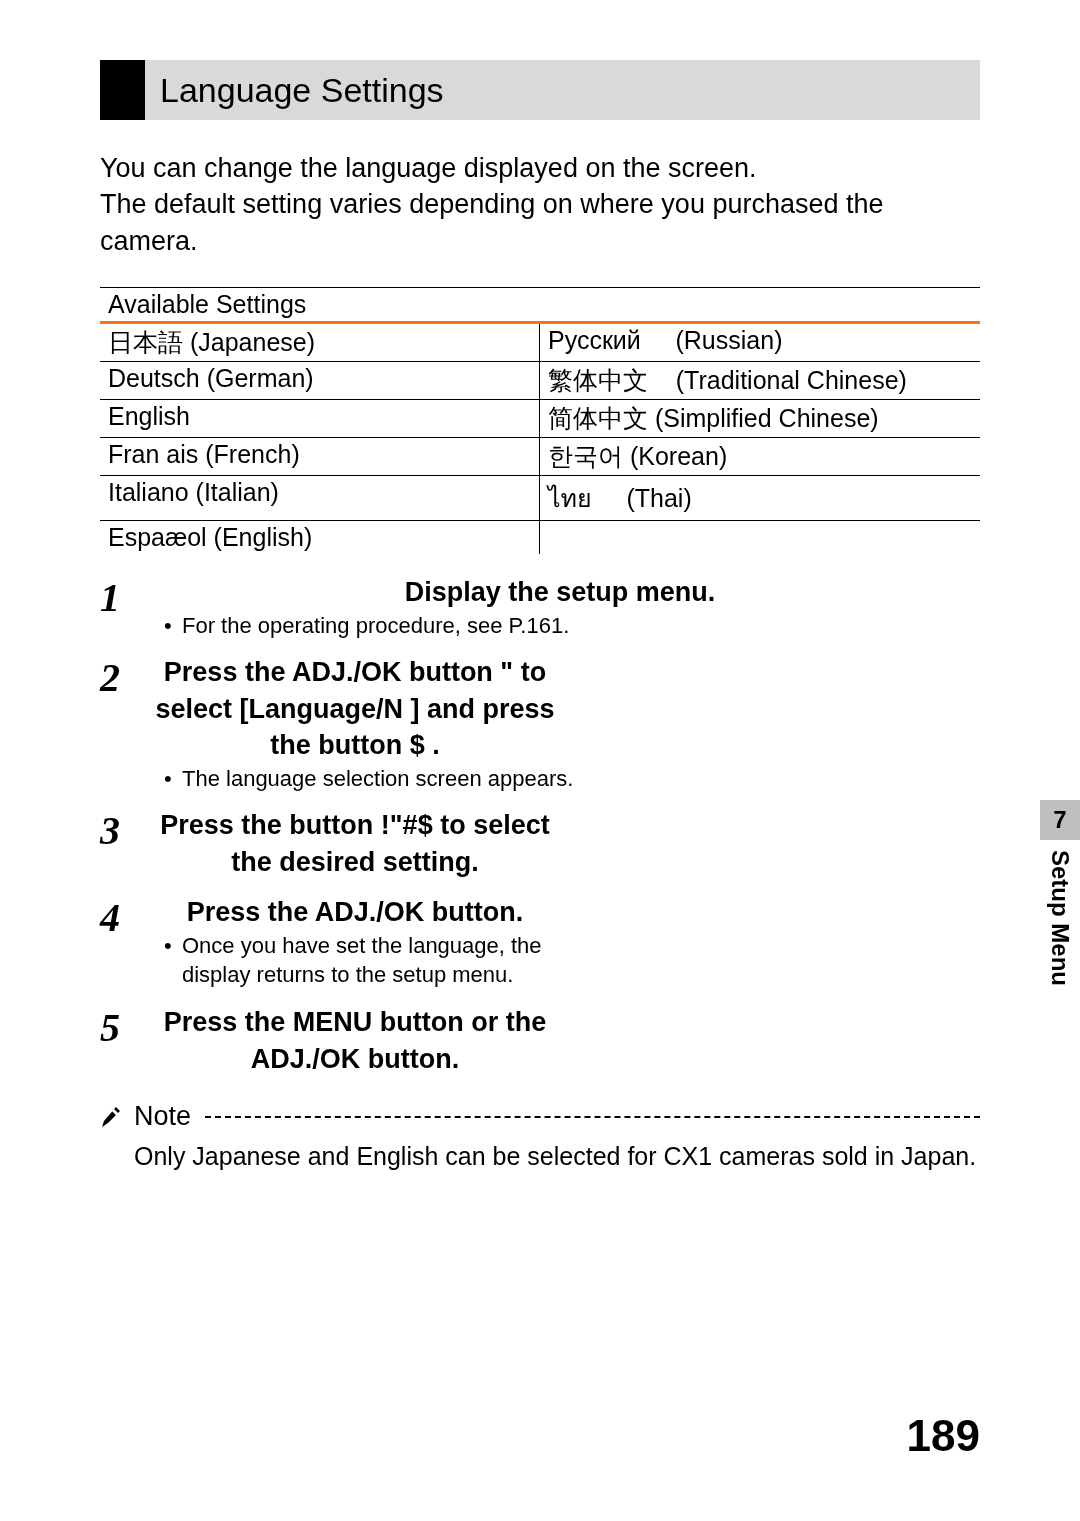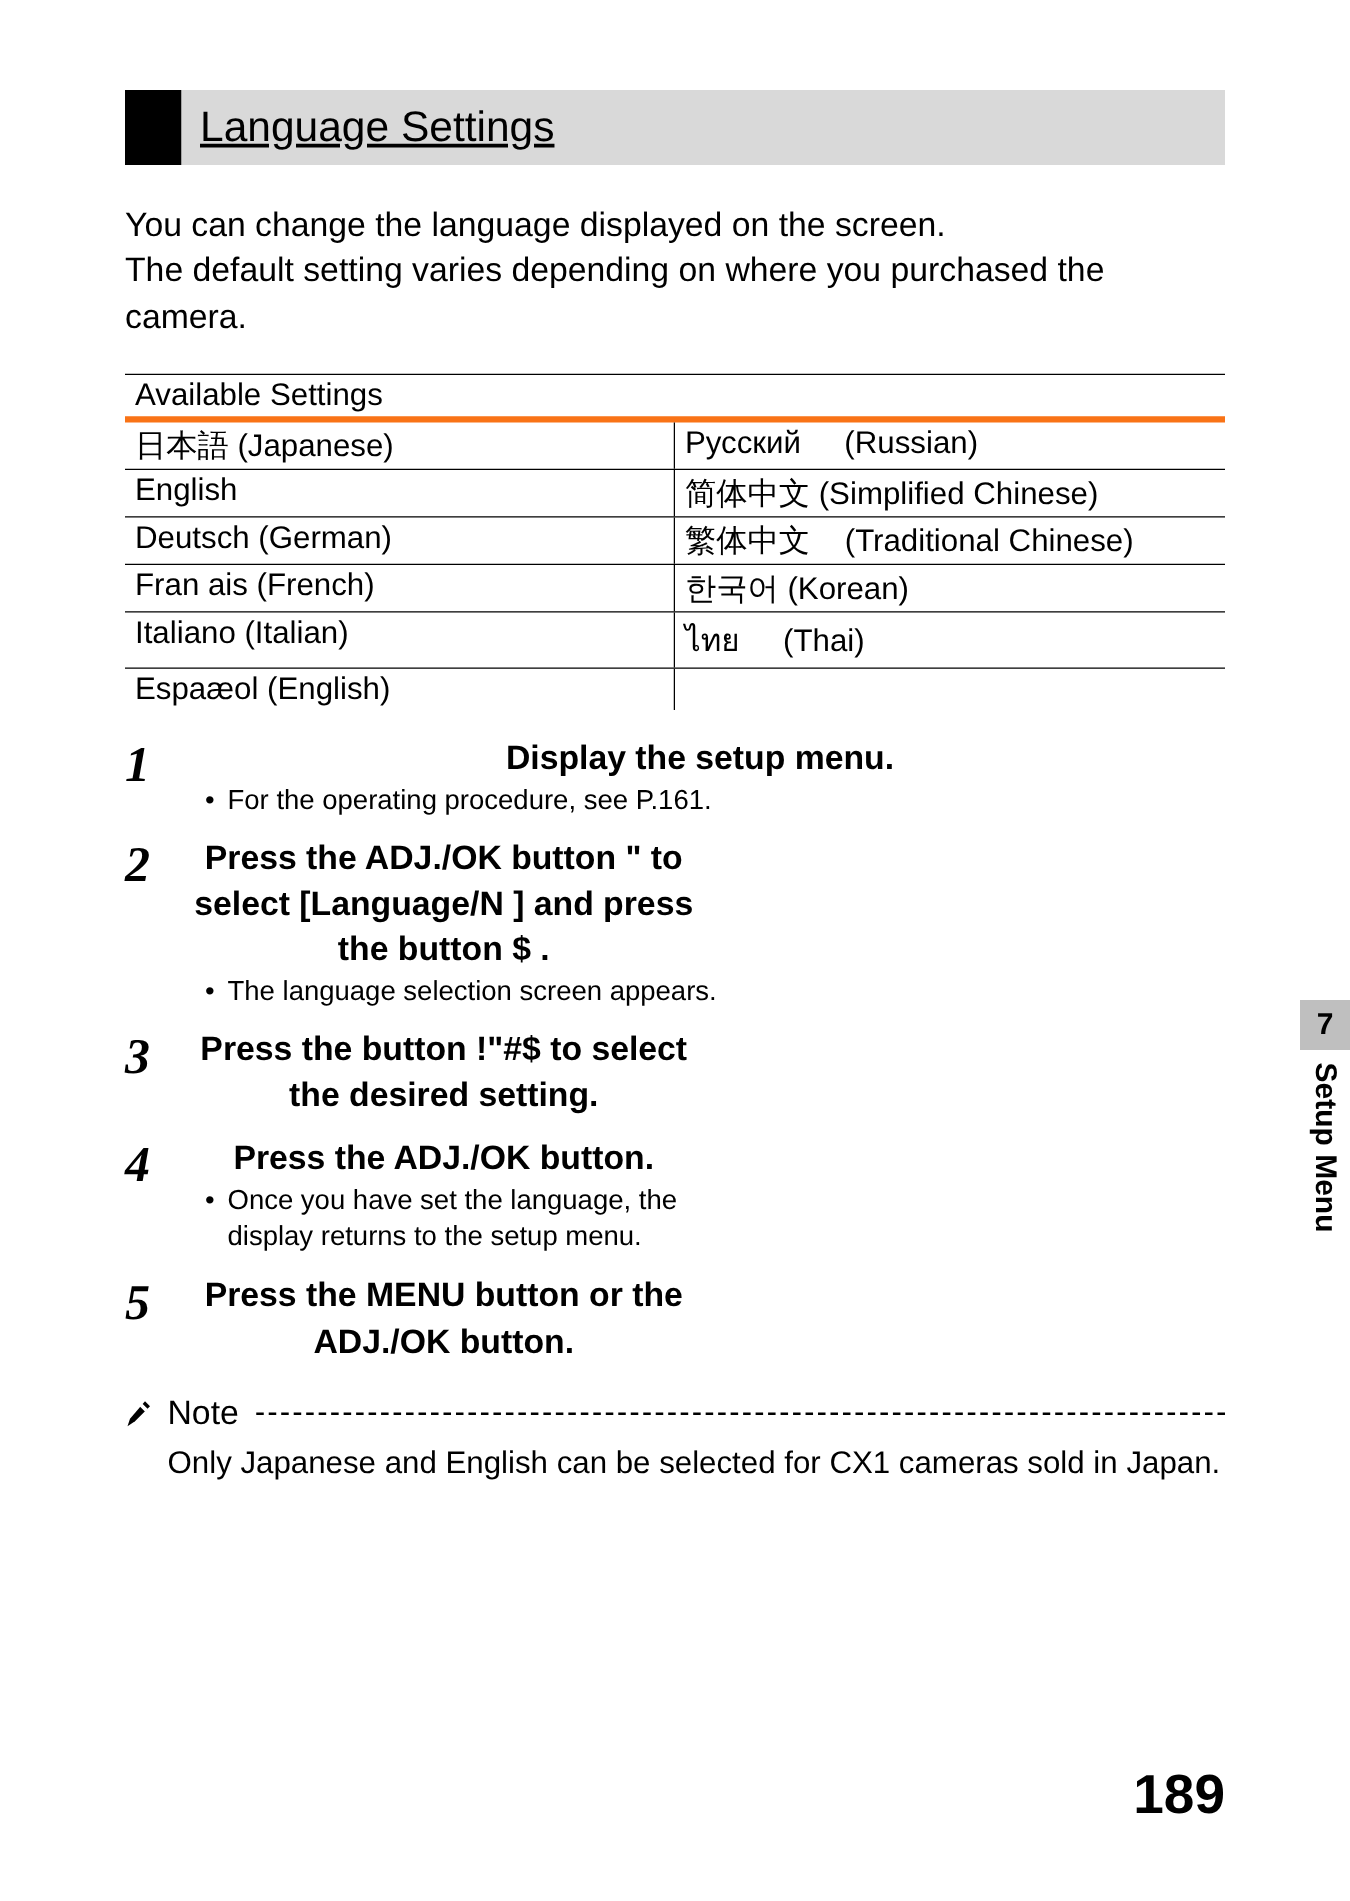--- a/index.html
+++ b/index.html
@@ -14,24 +14,23 @@
   .page {
     position: relative;
     width: 1080px;
     height: 1521px;
     box-sizing: border-box;
     padding: 60px 0 0 0;
   }
   .title-bar {
     display: flex;
     align-items: center;
-    margin: 12px 100px 30px 100px;
+    margin: 0 100px 30px 100px;
     background: #d9d9d9;
     height: 60px;
-    text-decoration: underline;
   }
   .title-block {
     width: 45px;
     height: 60px;
     background: #000;
     margin-right: 15px;
   }
   .title-text {
     font-size: 34px;
     font-weight: normal;
@@ -40,21 +39,21 @@
     margin: 0 100px 20px 100px;
     font-size: 27px;
     line-height: 1.35;
   }
   .table-wrap {
     margin: 0 100px 20px 100px;
     font-size: 25px;
   }
   .avail-header {
     border-top: 1px solid #000;
-    border-bottom: 5px solid #f97316;
+    border-bottom: 3px solid #f97316;
     padding: 2px 8px;
     margin-top: 28px;
   }
   .lang-row {
     display: flex;
     border-bottom: 1px solid #000;
   }
   .lang-row:last-child { border-bottom: 0; }
   .lang-col {
     width: 50%;
@@ -182,26 +181,26 @@
   <div class="intro" id="intro-text">You can change the language displayed on the screen.<br>The default setting varies depending on where you purchased the camera.</div>
 
   <div class="table-wrap">
     <div class="avail-header">Available Settings</div>
     <div id="lang-rows">
         <div class="lang-row">
           <div class="lang-col left">日本語 (Japanese)</div>
           <div class="lang-col">Русский &nbsp;&nbsp;&nbsp; (Russian)</div>
         </div>
         <div class="lang-row">
+          <div class="lang-col left">Deutsch (German)</div>
+          <div class="lang-col">繁体中文 &nbsp;&nbsp; (Traditional Chinese)</div>
+        </div>
+        <div class="lang-row">
           <div class="lang-col left">English</div>
           <div class="lang-col">简体中文 (Simplified Chinese)</div>
-        </div>
-        <div class="lang-row">
-          <div class="lang-col left">Deutsch (German)</div>
-          <div class="lang-col">繁体中文 &nbsp;&nbsp; (Traditional Chinese)</div>
         </div>
         <div class="lang-row">
           <div class="lang-col left">Fran ais (French)</div>
           <div class="lang-col">한국어 (Korean)</div>
         </div>
         <div class="lang-row">
           <div class="lang-col left">Italiano (Italian)</div>
           <div class="lang-col">ไทย &nbsp;&nbsp;&nbsp; (Thai)</div>
         </div>
         <div class="lang-row table-bottom-border">

